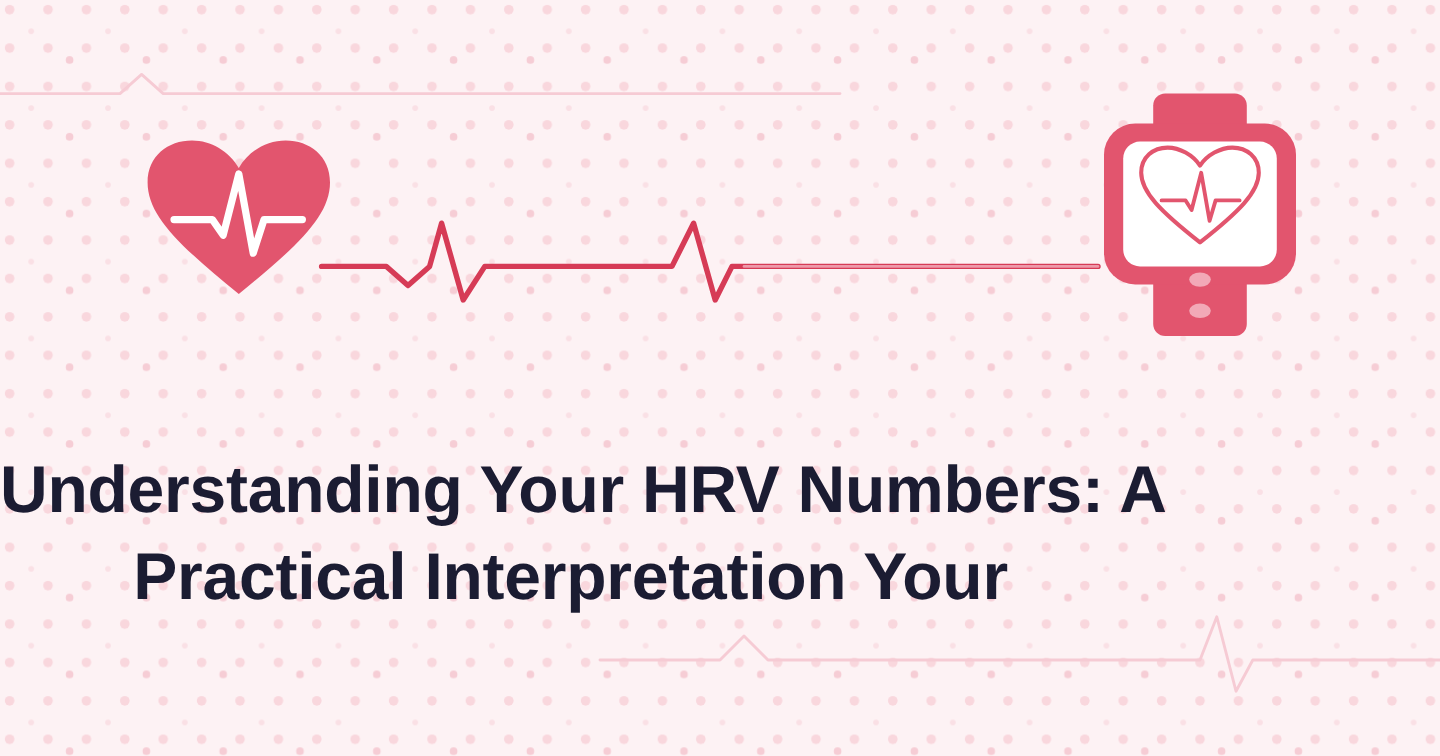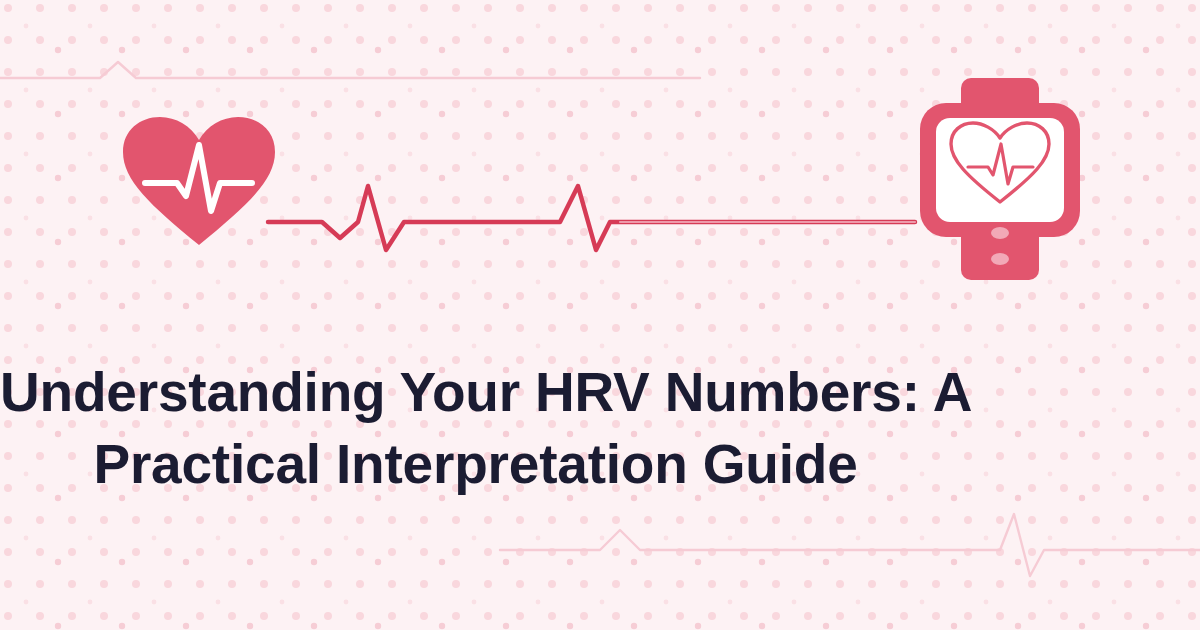--- a/index.html
+++ b/index.html
@@ -31,21 +31,21 @@
   .hero {
     position: absolute;
     left: 0;
     top: 0;
     width: 1200px;
     height: 300px;
   }
   .title-block {
     position: absolute;
     left: 0;
-    top: 356px;
+    top: 372px;
     width: 951px;
     text-align: center;
   }
   .title-line {
     display: block;
     font-family: "Liberation Sans", sans-serif;
     font-weight: 700;
     font-size: 55px;
     line-height: 72px;
     letter-spacing: -0.2px;
@@ -113,16 +113,16 @@
                  C 1049 160, 1033 176, 1000 202 Z" fill="none" stroke="#E2556E" stroke-width="3.4" stroke-linejoin="round"></path>
         <path d="M968 167 L988 167 L993 175 L1001 144 L1008 184 L1013 167 L1033 167" fill="none" stroke="#E2556E" stroke-width="3.2" stroke-linecap="round" stroke-linejoin="round"></path>
       </g>
       <ellipse cx="1000" cy="233" rx="9" ry="6" fill="#F2A9B7"></ellipse>
       <ellipse cx="1000" cy="259" rx="9" ry="6" fill="#F2A9B7"></ellipse>
     </g>
   </svg>
 
   <div class="title-block">
     <span class="title-line">Understanding Your HRV Numbers: A</span>
-    <span class="title-line">Practical Interpretation Guide</span>
+    <span class="title-line">Practical Interpretation Your</span>
   </div>
 
 </div>
 
 </body></html>

